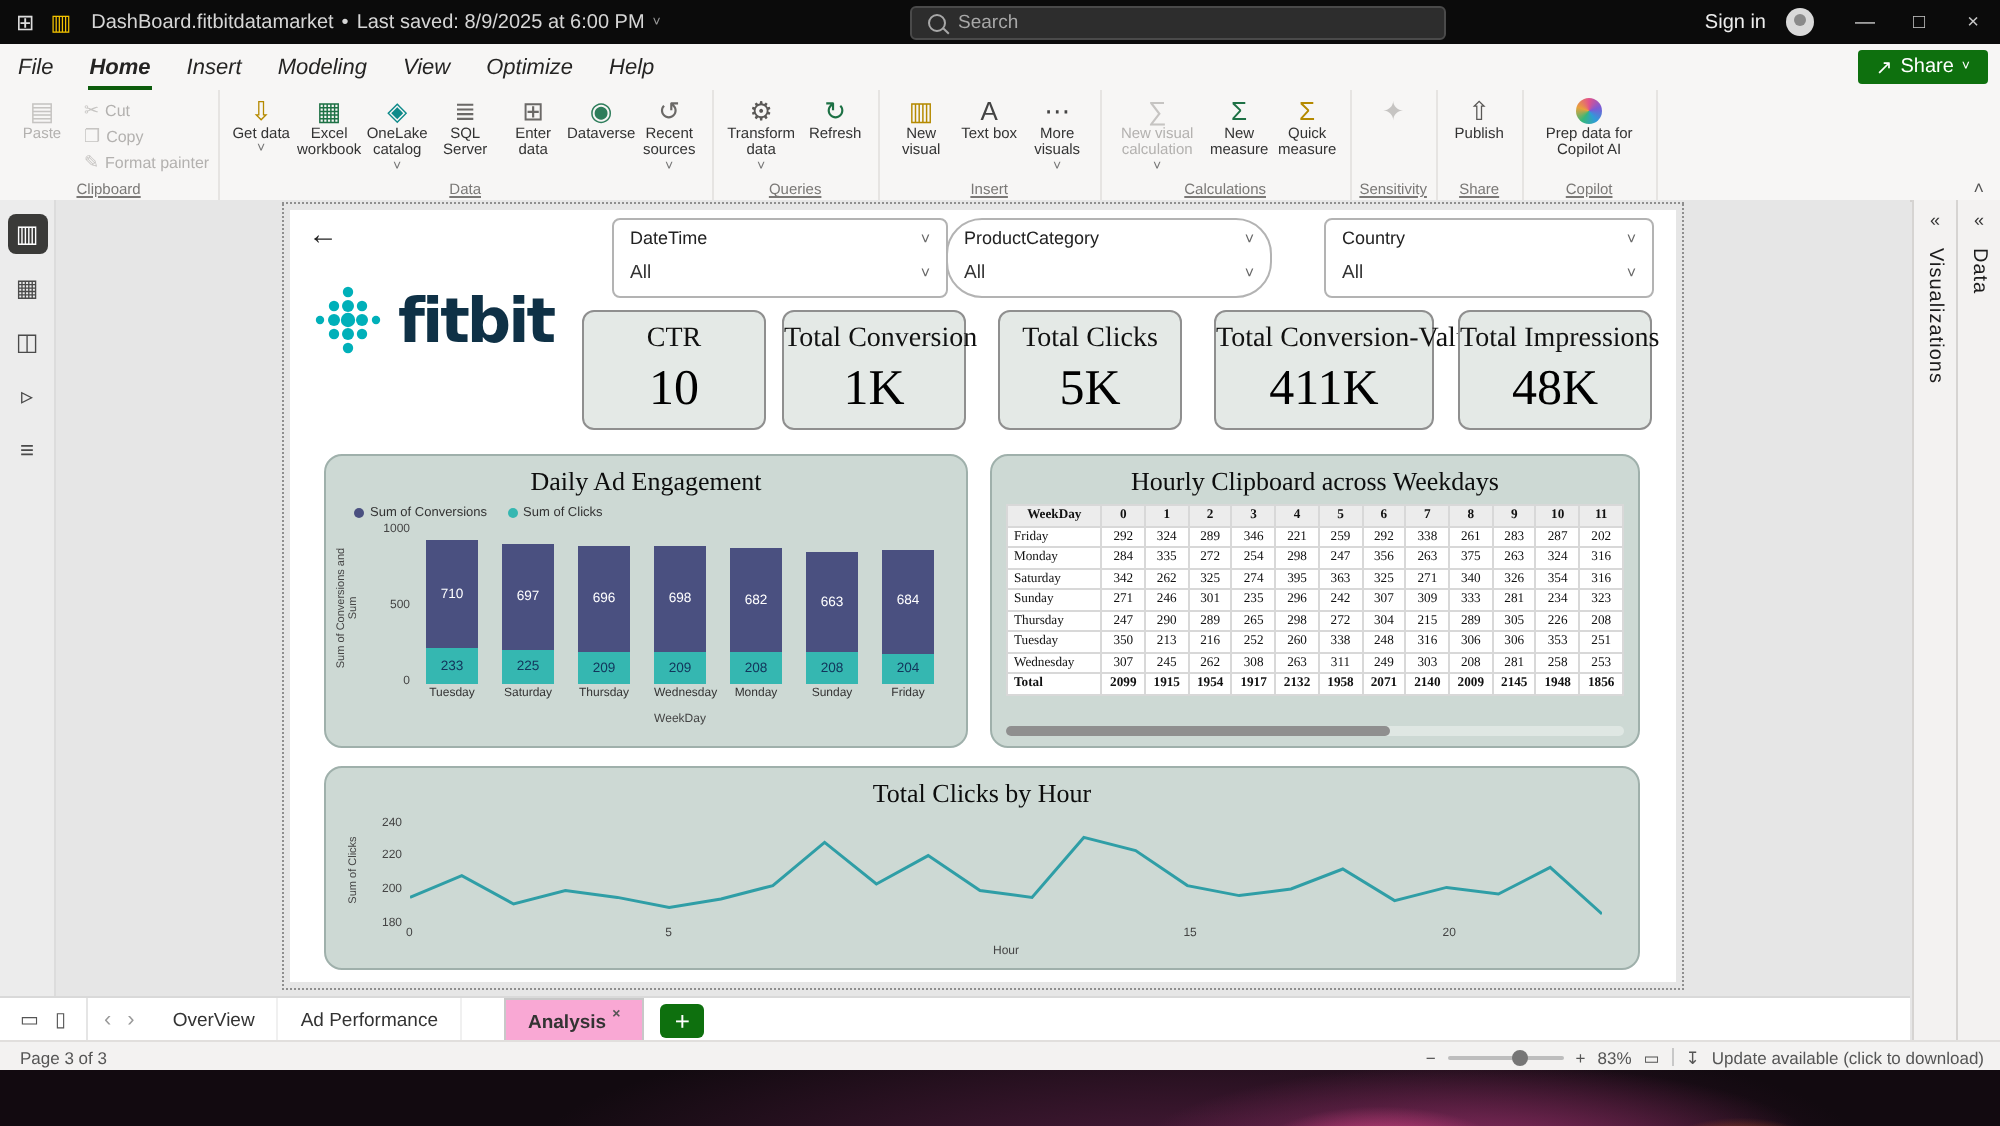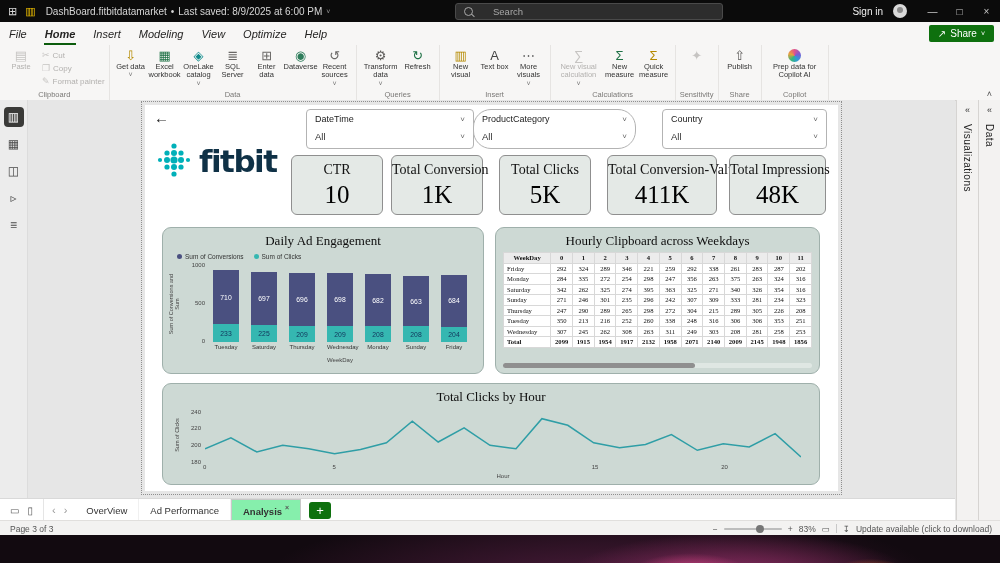--- a/index.html
+++ b/index.html
@@ -8,21 +8,21 @@
 
   
   .titlebar{position:absolute;left:0;top:0;right:0;height:22px;background:#0b0b0b;color:#ccc;
             display:flex;align-items:center;font-size:10px;}
   .tb-icon{margin-left:8px;font-size:11px;color:#ddd;}
   .tb-icon.pbi{color:#f2c200;}
   .tb-title{margin-left:10px;display:flex;align-items:center;gap:4px;white-space:nowrap;color:#d6d6d6;}
   .tb-caret{font-size:7px;color:#999;}
   .tb-search{position:absolute;left:455px;top:3px;width:258px;height:15px;background:#2d2d2d;
              border:1px solid #4a4a4a;border-radius:3px;color:#a8a8a8;display:flex;align-items:center;
-             padding-left:8px;gap:20px;font-size:9.5px;}
+             padding-left:8px;gap:6px;font-size:9.5px;}
   .mag{position:relative;width:7px;height:7px;border:1px solid #a8a8a8;border-radius:50%;display:inline-block;}
   .mag::after{content:"";position:absolute;width:4px;height:1px;background:#a8a8a8;left:6px;top:7px;transform:rotate(45deg);}
   .tb-right{position:absolute;right:0;top:0;height:22px;display:flex;align-items:center;}
   .signin{color:#eee;margin-right:10px;}
   .avatar{width:14px;height:14px;border-radius:50%;background:#d9d9d9;margin-right:12px;position:relative;}
   .avatar::after{content:"";position:absolute;left:4px;top:3px;width:6px;height:6px;border-radius:50%;background:#8a8a8a;}
   .win-btn{width:27px;height:22px;display:flex;align-items:center;justify-content:center;color:#c9c9c9;font-size:10px;}
 
   
   .menubar{position:absolute;left:0;top:22px;right:0;height:23px;background:#f7f6f5;border-bottom:1px solid #e4e2e0;
@@ -31,21 +31,21 @@
   .menu-tab.active{font-weight:bold;}
   .menu-tab.active::after{content:"";position:absolute;left:8px;right:8px;bottom:0;height:2px;background:#0c5c0c;}
   .share-btn{position:absolute;right:6px;top:3px;height:17px;background:#0e700e;color:#fff;border-radius:2px;
              display:flex;align-items:center;gap:4px;padding:0 9px;font-size:10px;}
 
   
   .ribbon{position:absolute;left:0;top:45px;right:0;height:55px;background:#f7f6f5;border-bottom:1px solid #d4d2d0;}
   .rgroups{display:flex;height:100%;}
   .rgroup{display:flex;flex-direction:column;align-items:center;padding:1px 4px 0;border-right:1px solid #e6e4e2;}
   .ritems{display:flex;flex:1;align-items:flex-start;}
-  .rglabel{font-size:7.5px;color:#7a7876;height:11px;line-height:11px;white-space:nowrap;}
+  .rglabel{font-size:7.5px;color:#7a7876;height:11px;line-height:11px;white-space:nowrap;text-decoration:underline;}
   .rbtn{display:flex;flex-direction:column;align-items:center;text-align:center;font-size:7.5px;color:#333;
         line-height:1.12;padding-top:2px;}
   .rbtn .ricon{font-size:13px;height:15px;line-height:15px;}
   .rbtn.disabled{color:#b3b1af;}
   .rbtn.disabled .ricon{color:#c6c4c2 !important;}
   .rbtn .caret{font-size:7px;color:#777;}
   .smallcol{display:flex;flex-direction:column;gap:3px;padding:4px 0 0 4px;}
   .smallbtn{display:flex;align-items:center;gap:3px;font-size:8px;color:#b3b1af;white-space:nowrap;}
   .smallbtn .ricon{font-size:9px;color:#c6c4c2;}
   .copilot-dot{width:13px;height:13px;border-radius:50%;margin:1px 0;
@@ -124,21 +124,21 @@
   #line-card .axis-x-title{left:42px;width:596px;top:89px;}
   #line-card .axis-y-title{left:-16px;top:48px;width:60px;}
 
   
   .tabsbar{position:absolute;left:0;top:498px;right:45px;height:22px;background:#fff;border-top:1px solid #d9d9d9;
            display:flex;align-items:center;font-size:9.5px;color:#333;}
   .device-icons{display:flex;align-items:center;gap:8px;padding:0 10px;border-right:1px solid #e5e5e5;height:100%;
                 font-size:10px;color:#555;}
   .tab-arrows{display:flex;align-items:center;gap:8px;padding:0 8px;color:#999;font-size:11px;}
   .ptab{padding:0 11px;height:100%;display:flex;align-items:center;gap:3px;border-right:1px solid #f0f0f0;}
-  .ptab.active{font-weight:bold;border:1px solid #c8c8c8;border-bottom:none;background:#86efac;}
+  .ptab.active{font-weight:bold;border:1px solid #c8c8c8;border-bottom:none;background:#f9a8d4;margin-left:21px;}
   .ptab .close-x{font-size:7px;color:#555;position:relative;top:-4px;}
   .add-tab{width:22px;height:17px;background:#0e700e;color:#fff;border-radius:3px;display:flex;align-items:center;
            justify-content:center;font-size:13px;margin-left:8px;}
 
   
   .statusbar{position:absolute;left:0;top:520px;right:0;height:15px;background:#f3f2f1;border-top:1px solid #e1dfdd;
              display:flex;align-items:center;font-size:8.5px;color:#555;}
   .sb-left{padding-left:10px;}
   .sb-right{margin-left:auto;display:flex;align-items:center;gap:6px;padding-right:8px;}
   .zoom-track{width:58px;height:2px;background:#bdbdbd;position:relative;border-radius:1px;}

